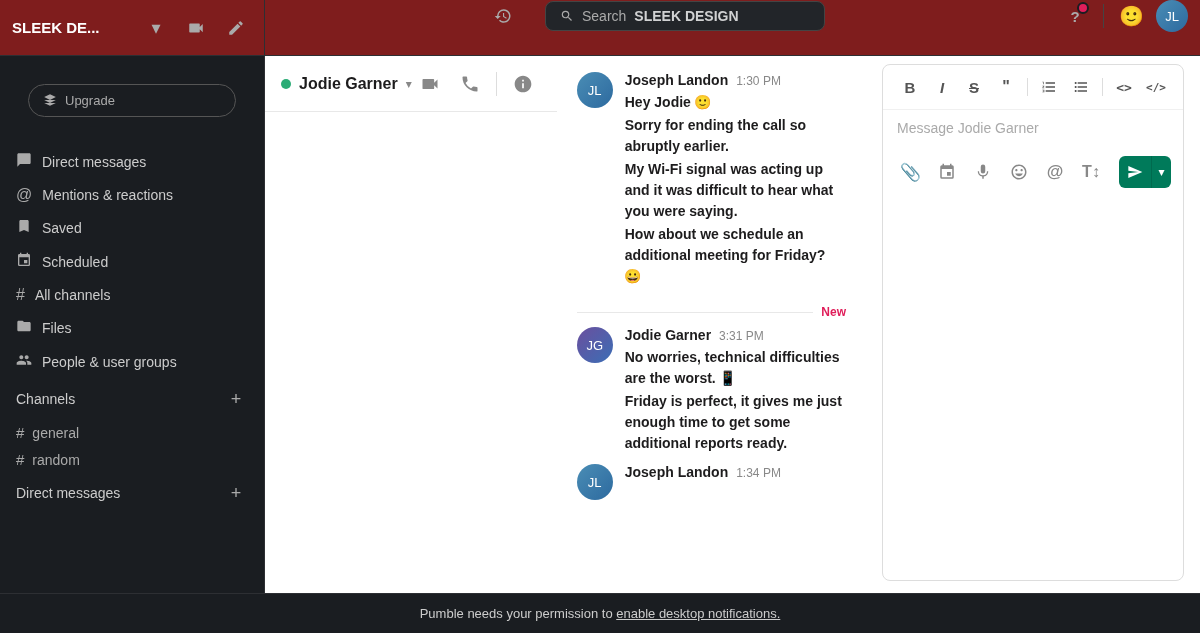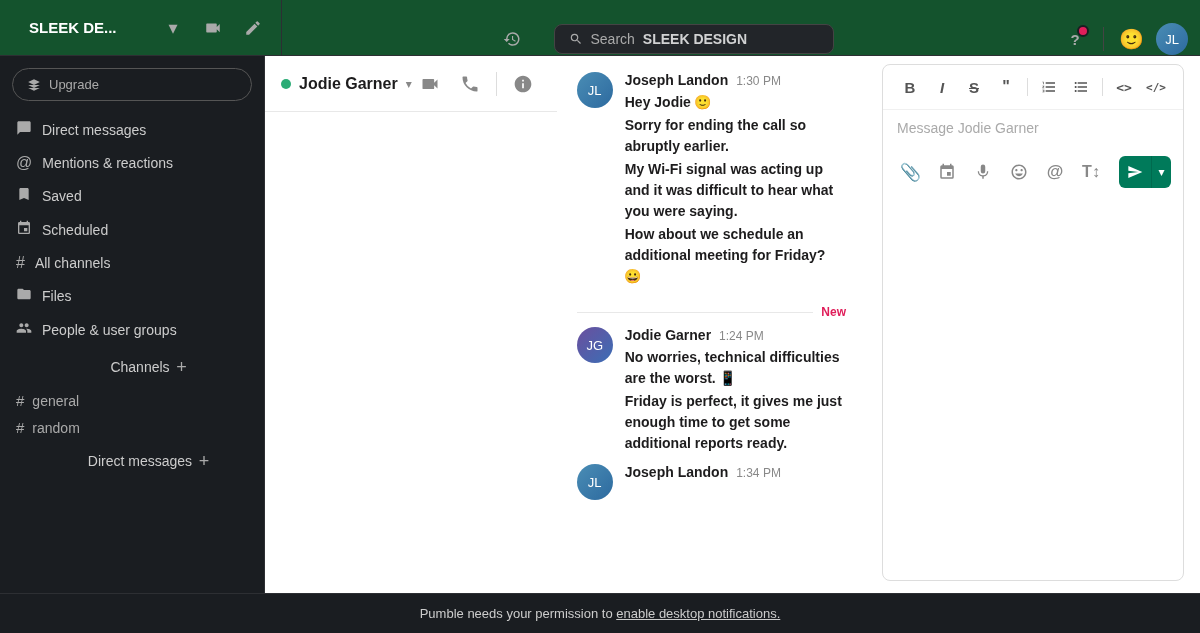--- a/index.html
+++ b/index.html
@@ -1,39 +1,39 @@
 <!DOCTYPE html>
 <html><head>
   <meta charset="utf-8">
   <style>
     * { box-sizing: border-box; margin: 0; padding: 0; }
     body { font-family: -apple-system, BlinkMacSystemFont, 'Segoe UI', sans-serif; background: #1a1d21; color: #d1d2d3; height: 633px; overflow: hidden; display: flex; flex-direction: column; }
 
     
-    .topbar { display: flex; align-items: flex-end; height: 56px; background: #14532d; border-bottom: 1px solid #2d2f33; padding-left: 17px; }
+    .topbar { display: flex; align-items: flex-start; height: 56px; background: #7f1d1d; border-bottom: 1px solid #2d2f33; }
     .topbar-left { width: 265px; min-width: 265px; display: flex; align-items: center; padding: 0 12px; gap: 8px; border-right: 1px solid #2d2f33; height: 100%; }
     .workspace-name { color: #fff; font-weight: 700; font-size: 15px; flex: 1; white-space: nowrap; overflow: hidden; text-overflow: ellipsis; }
     .topbar-center { flex: 1; display: flex; align-items: center; justify-content: center; gap: 26px; padding: 0 20px; }
     .topbar-right { display: flex; align-items: center; gap: 8px; padding: 0 12px; }
     .search-bar { display: flex; align-items: center; background: #222529; border: 1px solid #444; border-radius: 8px; padding: 6px 14px; gap: 8px; min-width: 280px; cursor: text; }
     .icon-btn { background: none; border: none; cursor: pointer; color: #aaa; display: flex; align-items: center; justify-content: center; width: 32px; height: 32px; border-radius: 6px; font-size: 18px; }
     .avatar { width: 32px; height: 32px; border-radius: 50%; background: #555; display: flex; align-items: center; justify-content: center; font-size: 13px; color: #fff; overflow: hidden; }
     .divider-v { width: 1px; height: 24px; background: #444; margin: 0 4px; }
     .notification-dot { position: relative; }
     .notification-dot::after { content: ''; position: absolute; top: 2px; right: 2px; width: 8px; height: 8px; background: #e01e5a; border-radius: 50%; border: 2px solid #1a1d21; }
 
     
     .main { display: flex; flex: 1; overflow: hidden; }
 
     
     .sidebar { width: 265px; min-width: 265px; background: #1a1d21; border-right: 1px solid #2d2f33; display: flex; flex-direction: column; overflow-y: auto; }
-    .upgrade-btn { margin: 12px; padding: 8px 14px; border: 1px solid #555; border-radius: 20px; background: none; color: #aaa; font-size: 13px; cursor: pointer; display: flex; align-items: center; gap: 8px; }
+    .upgrade-btn { margin: 28px; padding: 8px 14px; border: 1px solid #555; border-radius: 20px; background: none; color: #aaa; font-size: 13px; cursor: pointer; display: flex; gap: 8px; }
     .nav-item { display: flex; align-items: center; gap: 10px; padding: 7px 16px; font-size: 14px; color: #ccc; cursor: pointer; border-radius: 4px; }
     .nav-icon { font-size: 16px; color: #aaa; }
-    .section-header { display: flex; align-items: center; justify-content: center; padding: 8px 16px; font-size: 14px; color: #ccc; cursor: pointer; margin-left: 40px; }
+    .section-header { display: flex; align-items: center; justify-content: space-between; padding: 8px 16px; font-size: 14px; color: #ccc; cursor: pointer; }
     .channel-item { display: flex; align-items: center; gap: 8px; padding: 5px 16px; font-size: 14px; color: #aaa; cursor: pointer; }
     .channel-item .hash { color: #aaa; font-size: 15px; }
     .add-btn { background: none; border: none; color: #aaa; font-size: 18px; cursor: pointer; width: 24px; height: 24px; display: flex; align-items: center; justify-content: center; }
 
     
     .chat-area { flex: 1; display: flex; background: #fff; color: #1d1c1d; }
     .chat-header { display: flex; align-items: center; padding: 0 16px; height: 56px; border-bottom: 1px solid #e8e8e8; }
     .chat-header-title { display: flex; align-items: center; gap: 8px; flex: 1; }
     .online-dot { width: 10px; height: 10px; background: #2bac76; border-radius: 50%; }
     .contact-name { font-size: 16px; font-weight: 700; color: #1d1c1d; }
@@ -245,21 +245,21 @@
       <div class="new-divider">
         <div class="new-divider-line"></div>
         <span class="new-badge">New</span>
       </div>
 
       <div class="message-group">
         <div class="msg-avatar jodie-avatar">JG</div>
         <div class="msg-content">
           <div class="msg-header">
             <span class="msg-author">Jodie Garner</span>
-            <span class="msg-time">1:24 PM</span>
+            <span class="msg-time">3:31 PM</span>
           </div>
           <div class="msg-text">
             <p>No worries, technical difficulties are the worst. 📱</p>
             <p>Friday is perfect, it gives me just enough time to get some additional reports ready.</p>
           </div>
         </div>
       </div>
 
       <div class="message-group">
         <div class="msg-avatar joseph-avatar">JL</div>

